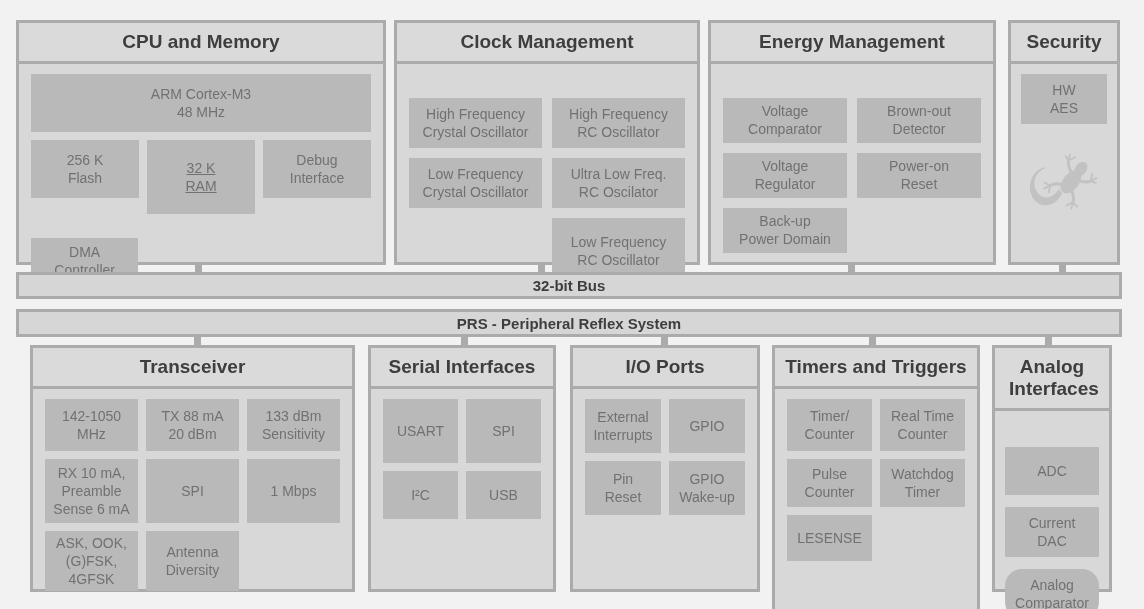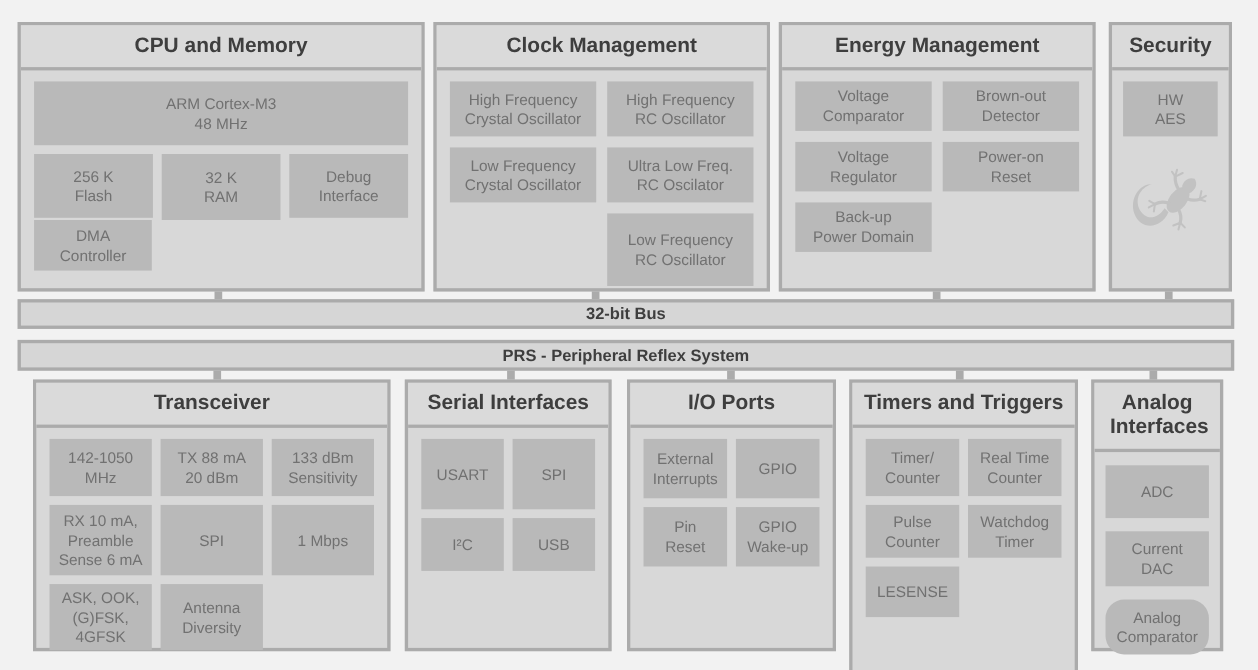--- a/index.html
+++ b/index.html
@@ -49,21 +49,21 @@
     background:#d6d6d6;
     box-sizing:border-box;
     display:flex;align-items:center;justify-content:center;
     font-weight:bold;font-size:15px;color:#3e3e3e;
     z-index:2;
   }
   .stub{
     position:absolute;width:7px;background:#ababab;z-index:1;
   }
   .grid{display:grid;gap:8px;}
-  .col{display:flex;flex-direction:column;}
+  .col{display:flex;flex-direction:column;margin-top:24px;}
   .row{display:flex;}
 </style>
 </head>
 <body>
 
 <div class="stub" style="left:195px;top:260px;height:16px;"></div>
 <div class="stub" style="left:538px;top:260px;height:16px;"></div>
 <div class="stub" style="left:848px;top:260px;height:16px;"></div>
 <div class="stub" style="left:1059px;top:260px;height:16px;"></div>
 
@@ -73,26 +73,26 @@
 <div class="stub" style="left:869px;top:333px;height:16px;"></div>
 <div class="stub" style="left:1045px;top:333px;height:16px;"></div>
 
 <div class="section" style="left:16px;top:20px;width:370px;height:245px;">
   <div class="section-header">CPU and Memory</div>
   <div class="section-body">
     <div class="block" style="height:58px;margin-bottom:8px;">
         <span>ARM Cortex-M3
 48 MHz</span>
       </div>
-    <div class="row" style="gap:8px;margin-bottom:0;">
+    <div class="row" style="gap:8px;margin-bottom:24px;">
       <div class="block" style="flex:1;height:58px;">
           <span>256 K
 Flash</span>
         </div>
-      <div class="block" style="flex:1;height:60px;">
+      <div class="block" style="flex:1;height:74px;text-decoration:underline;">
           <span>32 K
 RAM</span>
         </div>
       <div class="block" style="flex:1;height:58px;">
           <span>Debug
 Interface</span>
         </div>
     </div>
     <div class="row" style="gap:8px;">
       <div class="block" style="width:calc(33.33% - 6px);height:46px;">

